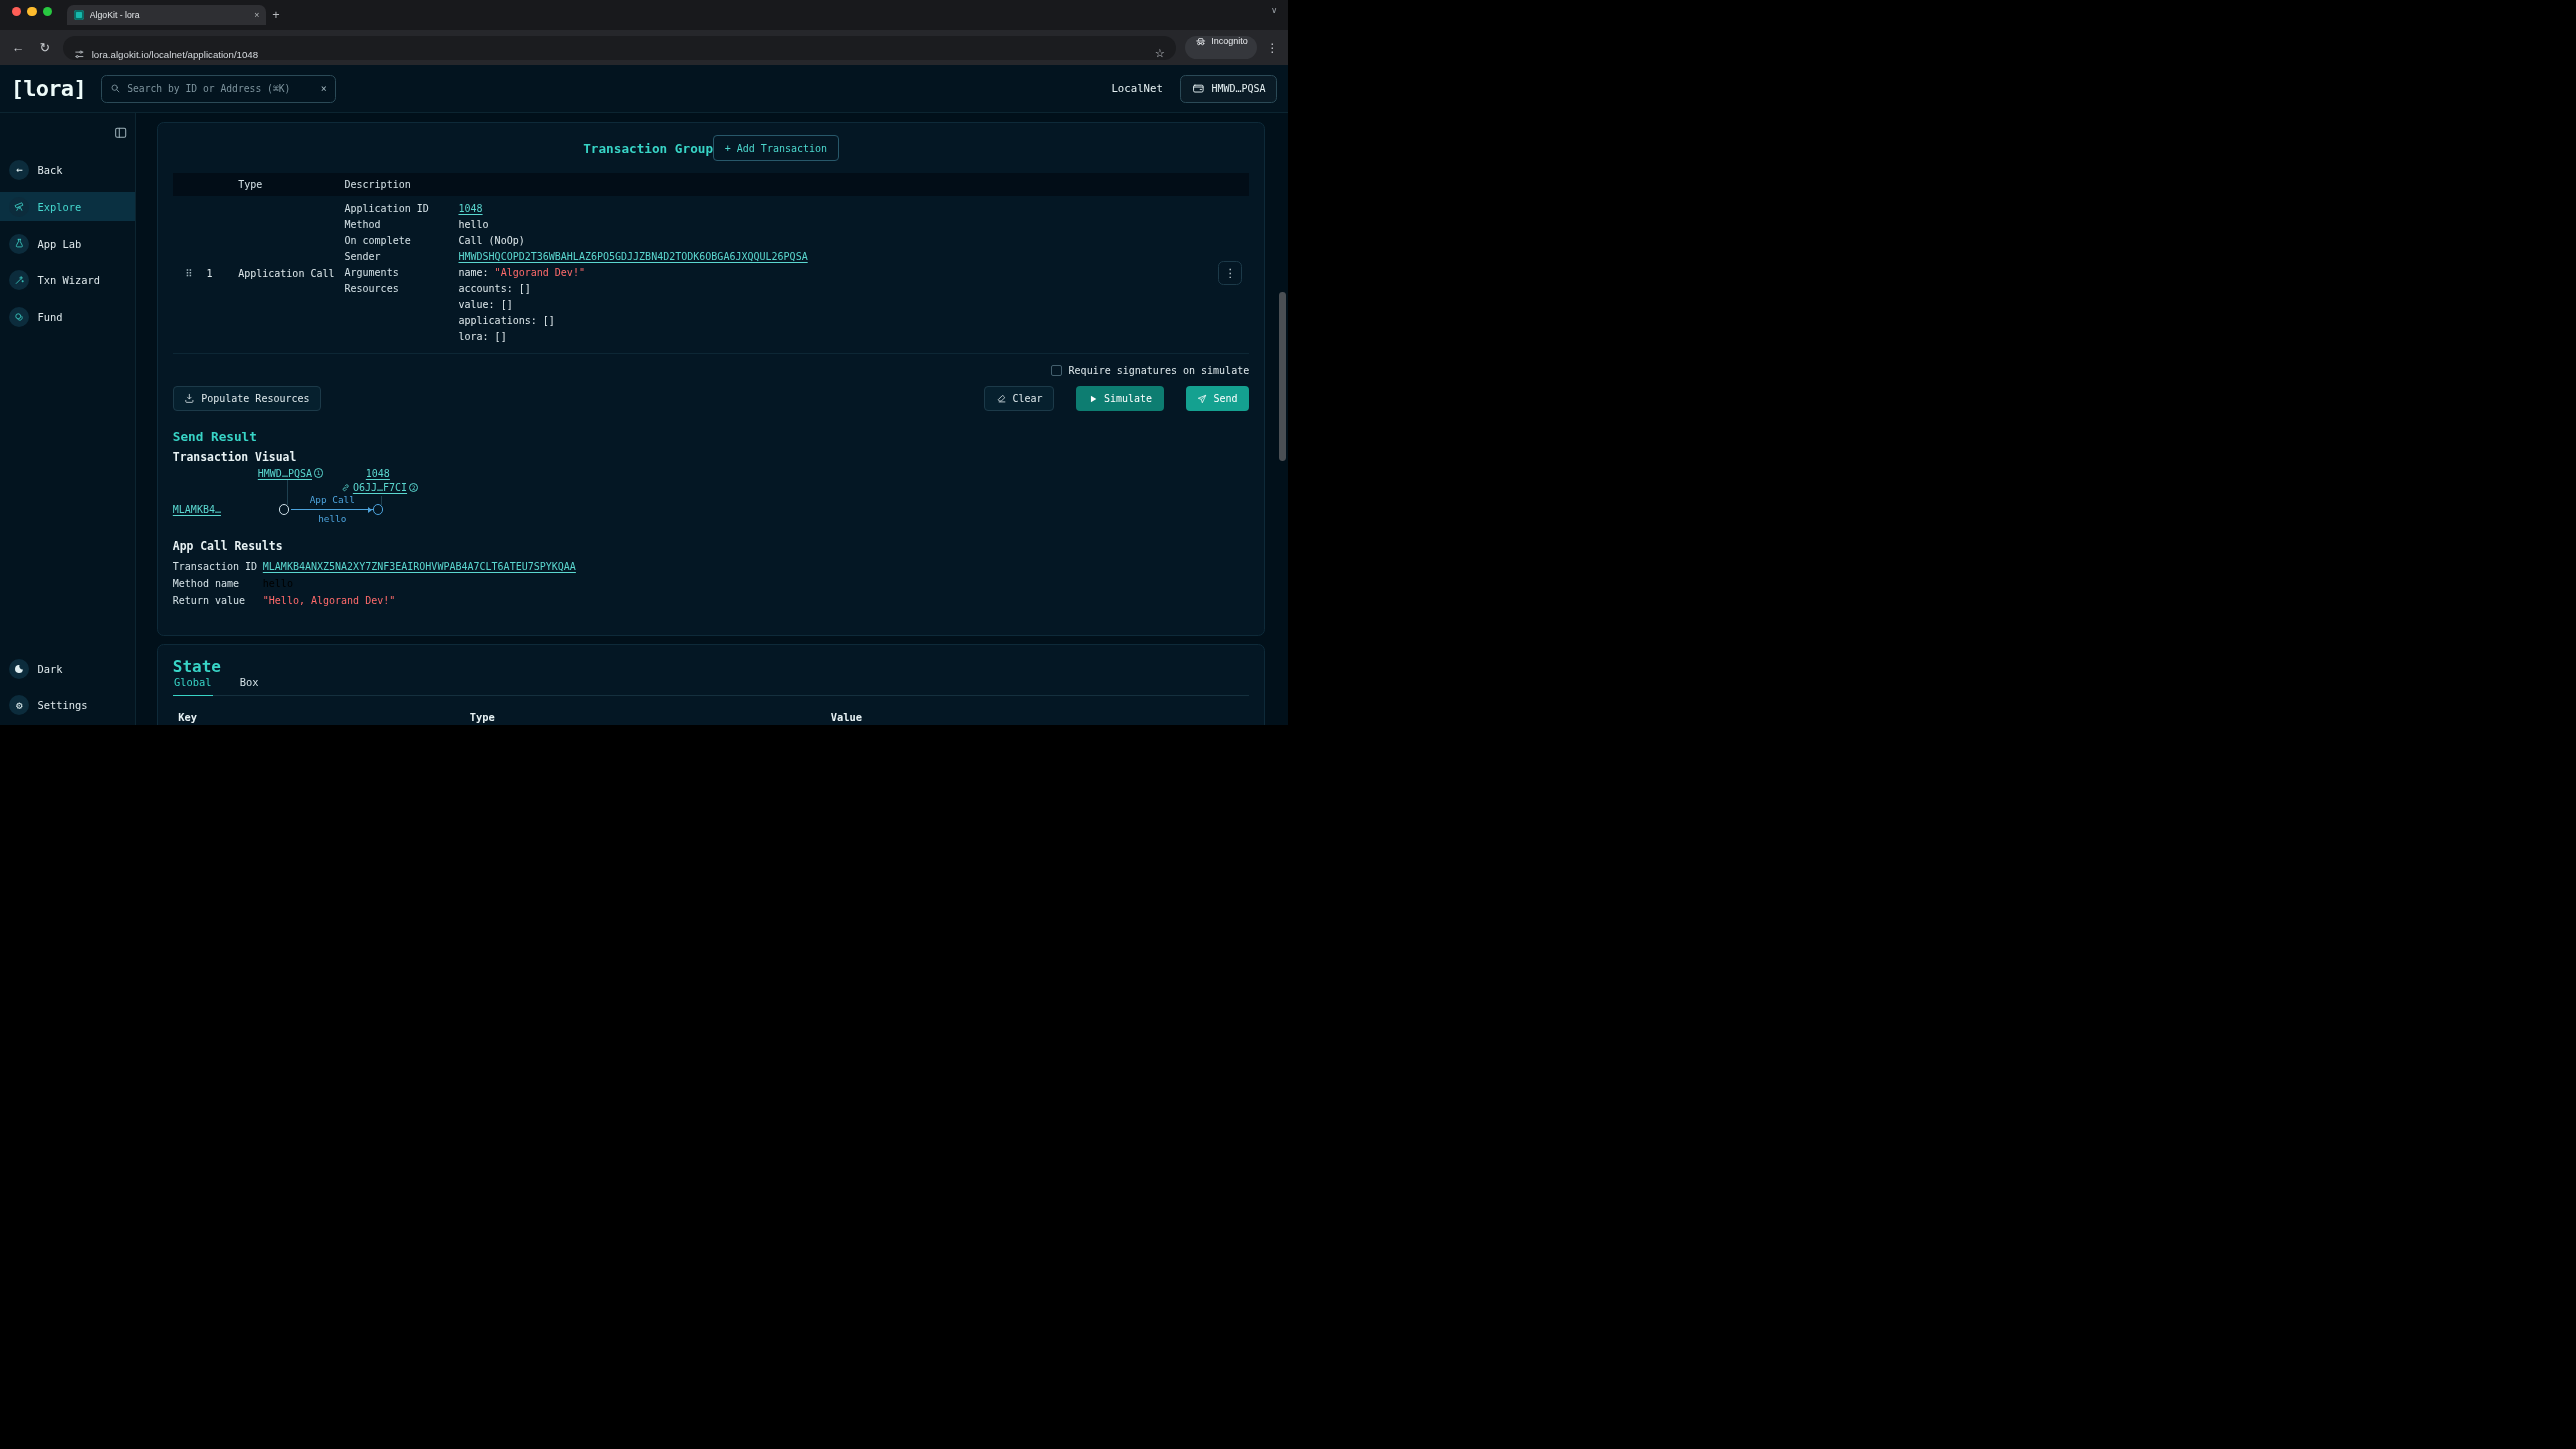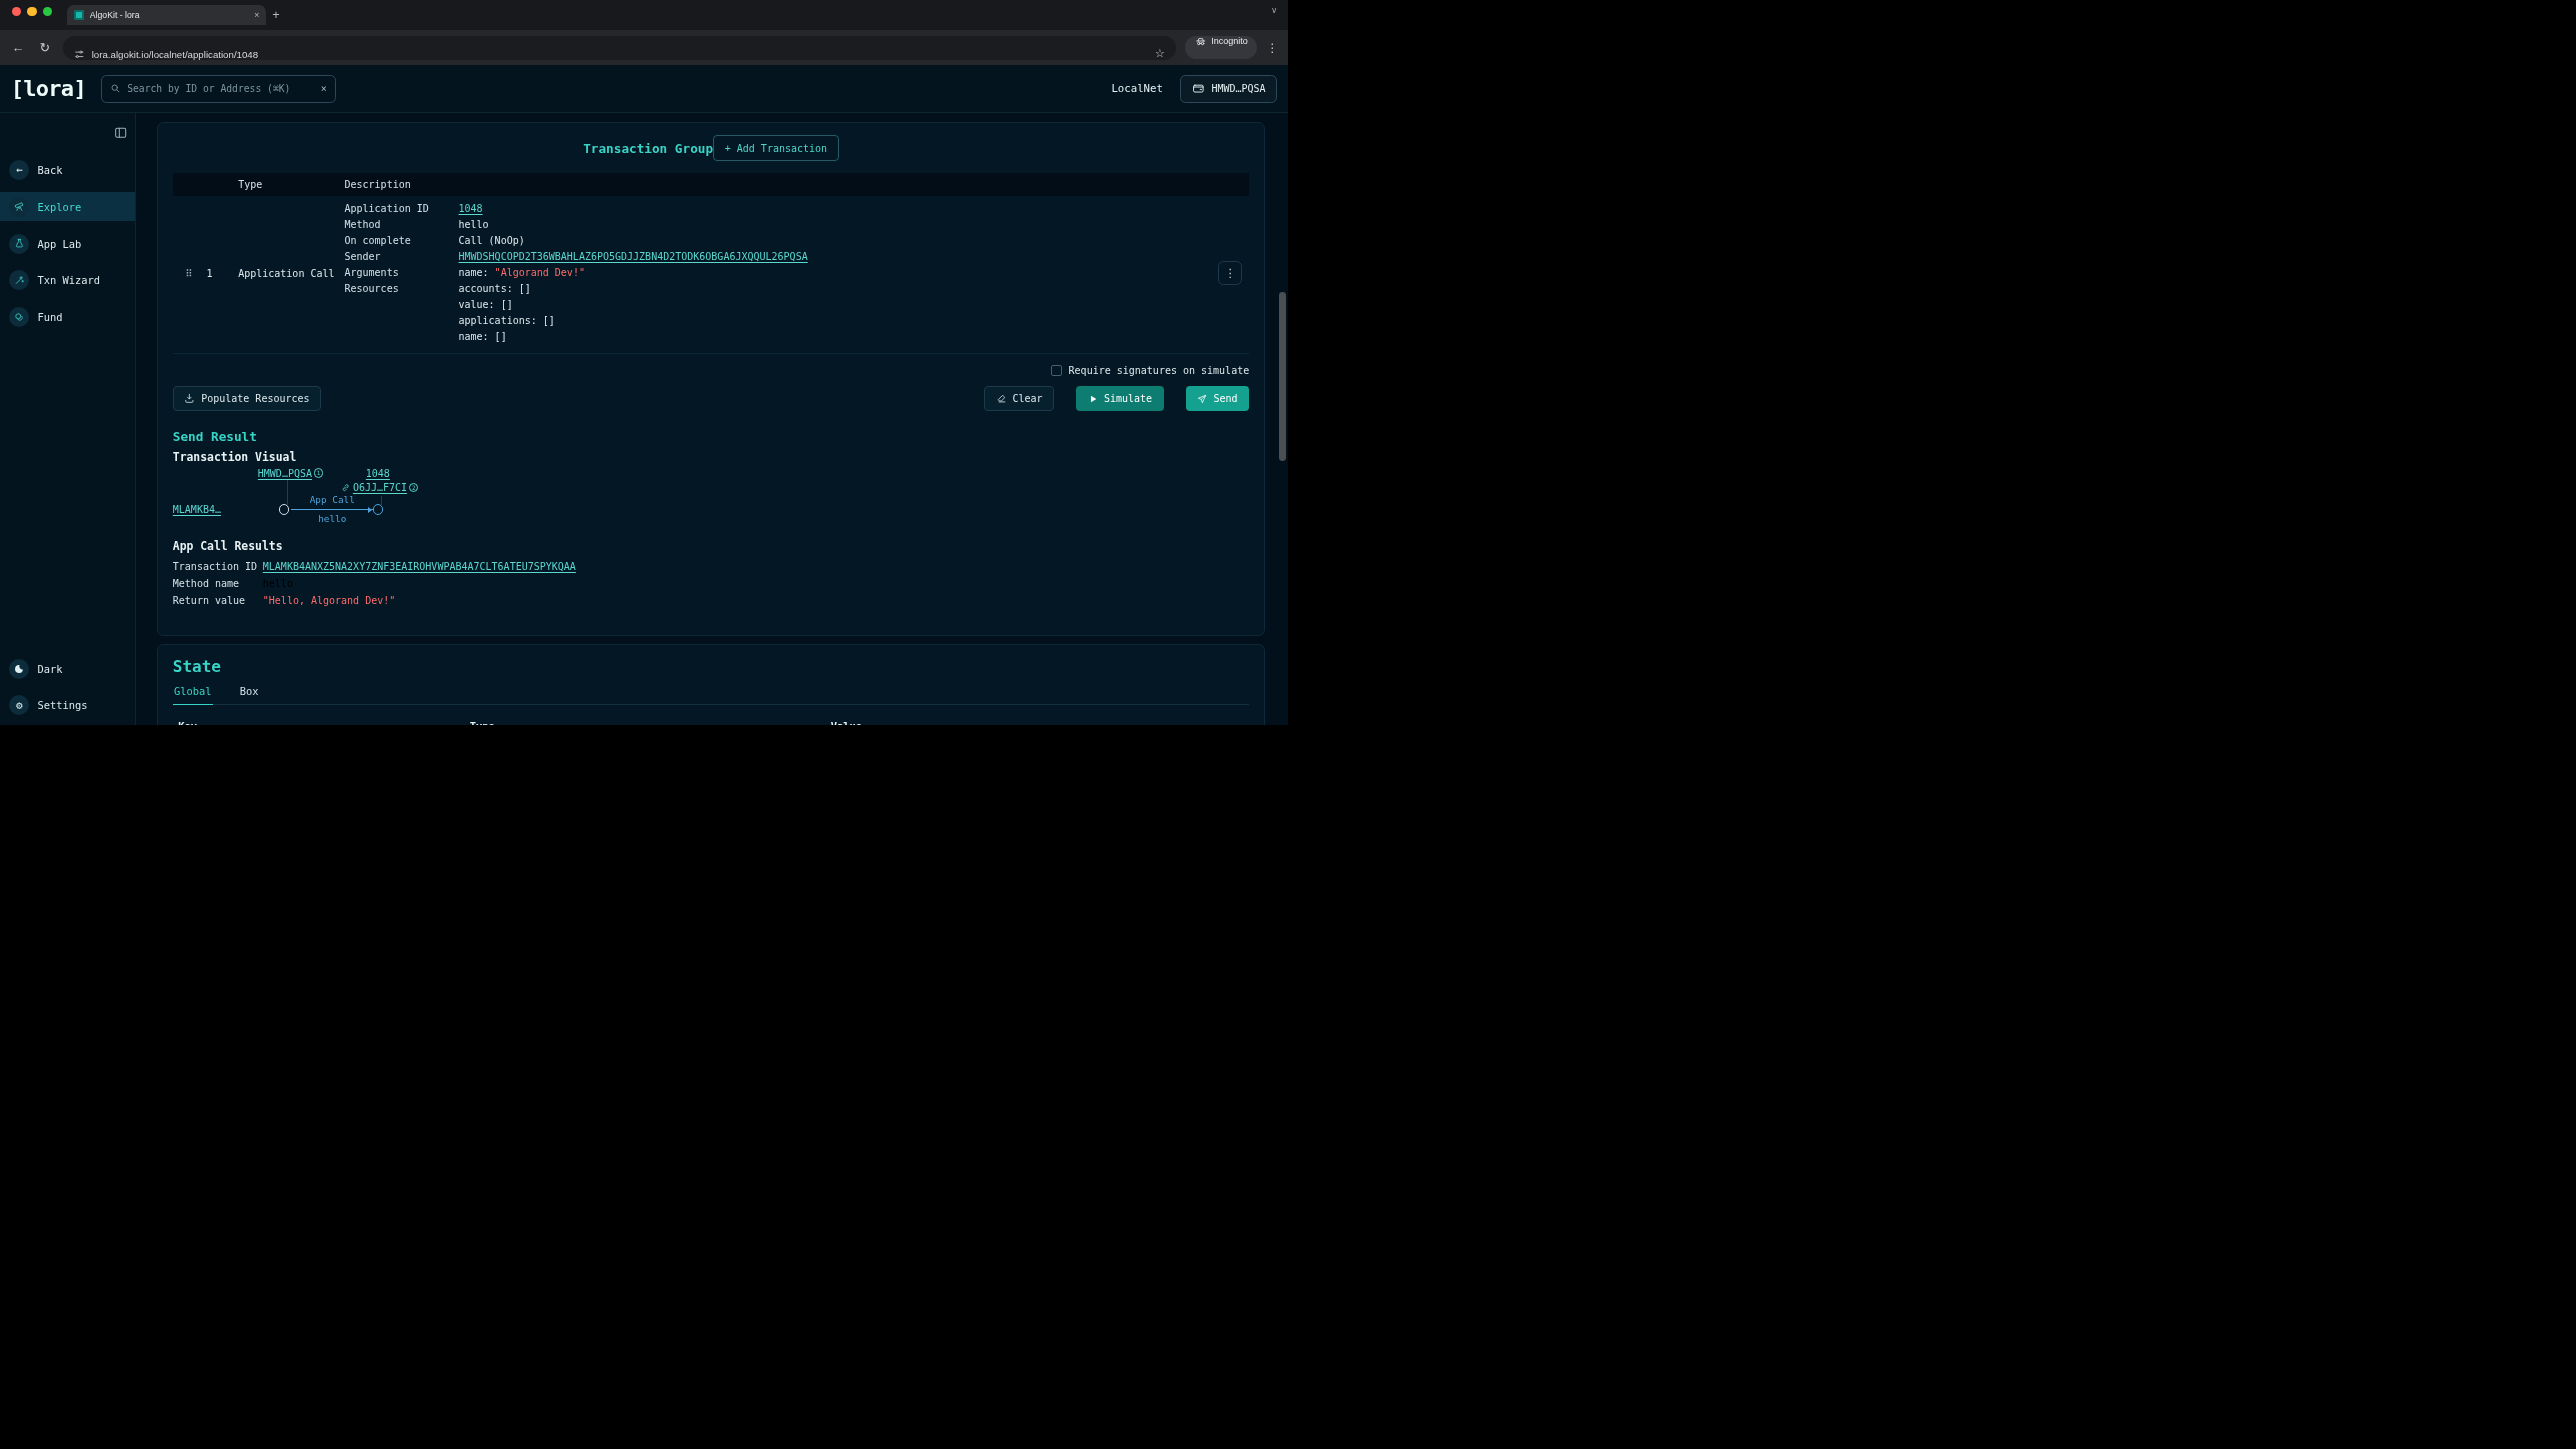--- a/index.html
+++ b/index.html
@@ -159,21 +159,21 @@
   .g-lbl{ color:#4da3dc; font-size:9.4px; text-align:center; width:83px; }
   .chain-ico{ display:inline-block; vertical-align:-1.3px; margin-right:2.7px; color:#5bd8d0; }
 
   .results-title{ margin-top:5.4px; font-size:11.4px; font-weight:bold; color:#e8f2f4; }
   .result-rows{ margin-top:5.4px; font-size:10px; }
   .r-row{ display:flex; line-height:17px; }
   .r-key{ width:90px; color:#d4e1e6; flex:0 0 auto; }
 
   
   .state-title{ font-size:16px; font-weight:bold; color:#38d4c6; }
-  .tabs{ margin-top:9px; display:flex; gap:25.5px; border-bottom:0.7px solid #15303e; }
+  .tabs{ margin-top:0; display:flex; gap:25.5px; border-bottom:0.7px solid #15303e; }
   .tab-item{ font-size:10.4px; padding:0 1.3px 6.7px; color:#d4e1e6; }
   .tab-item.active{ color:#38d4c6; border-bottom:1.3px solid #38d4c6; margin-bottom:-0.7px; }
   .state-head{ margin-top:14.8px; display:flex; font-size:10.4px; font-weight:bold; color:#e8f2f4; }
   .sh-key{ width:297px; padding-left:5.4px; } .sh-type{ width:361px; } .sh-val{ flex:1; }
 
   .scroll-thumb{
     position:absolute; right:2px; top:292px; width:6.7px; height:169px;
     border-radius:3.4px; background:#4a4f54; z-index:60;
   }
 </style>
@@ -365,21 +365,21 @@
                 <span class="f-val">
                   <span>name: </span><span class="str-red">"Algorand Dev!"</span>
                 </span>
               </div>
               <div class="field">
                 <span class="f-key">Resources</span>
                 <span class="f-val">
                   <div>accounts: []</div>
                   <div>value: []</div>
                   <div>applications: []</div>
-                  <div>name: []</div>
+                  <div>lora: []</div>
                 </span>
               </div>
             </div>
             <div class="c-menu">
               <button class="row-menu-btn">⋮</button>
             </div>
           </div>
         </div>
 
         <div class="chk-row">

